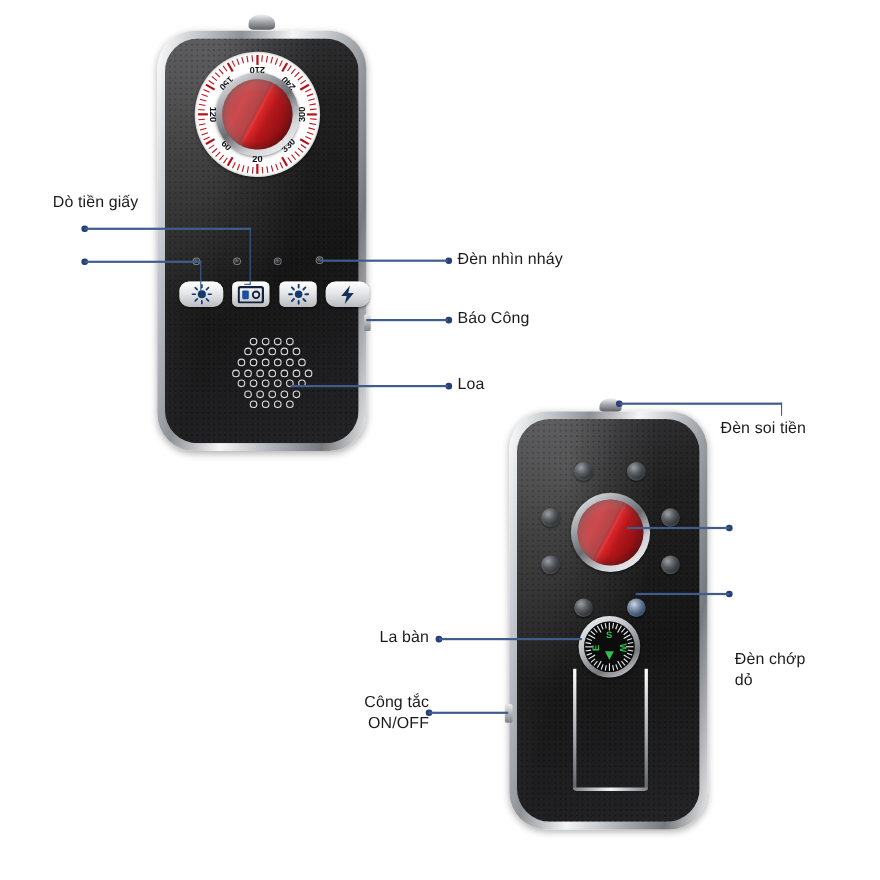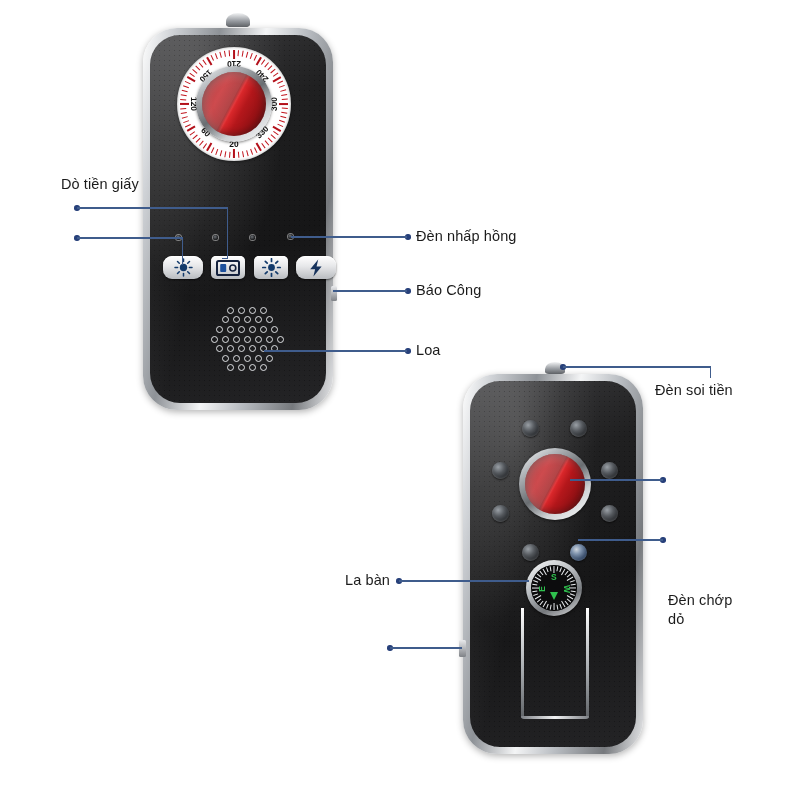--- a/index.html
+++ b/index.html
@@ -392,31 +392,31 @@
     <div class="cletter" style="left:37px;top:24px;transform:rotate(90deg);">W</div>
     <div class="carrow" style="left:23.5px;top:32px;"></div>
   </div>
 
   <div class="clipL" style="left:521px;top:608px;height:110px;"></div>
   <div class="clipR" style="left:586px;top:608px;height:110px;"></div>
   <div class="clipB" style="left:521px;top:716px;width:68px;"></div>
 
   <div class="swPart" style="left:459px;top:640px;width:7px;height:17px;"></div>
 
-  <div class="label" style="left:61px;top:175px;">Dò tiền giấy</div>
+  <div class="label" style="left:48px;top:175px;">Dò tiền giấy</div>
   <div class="dot" style="left:74px;top:205px;"></div>
   <div class="lead h" style="left:77px;top:207.3px;width:151px;"></div>
   <div class="lead v" style="left:227px;top:207.3px;height:52px;"></div>
   <div class="lead h" style="left:222px;top:258px;width:6px;"></div>
 
   <div class="dot" style="left:74px;top:235px;"></div>
   <div class="lead h" style="left:77px;top:237.3px;width:106px;"></div>
   <div class="lead v" style="left:182px;top:237.3px;height:28px;"></div>
 
-  <div class="label" style="left:416px;top:227px;">Đèn nhấp hồng</div>
+  <div class="label" style="left:416px;top:227px;">Đèn nhìn nháy</div>
   <div class="dot" style="left:405px;top:234px;"></div>
   <div class="lead h" style="left:291px;top:236.3px;width:116px;"></div>
   <div class="lead v" style="left:291px;top:236.3px;height:0px;"></div>
 
   <div class="label" style="left:416px;top:281px;">Báo Công</div>
   <div class="dot" style="left:405px;top:288px;"></div>
   <div class="lead h" style="left:333px;top:290.3px;width:74px;"></div>
 
   <div class="label" style="left:416px;top:341px;">Loa</div>
   <div class="dot" style="left:405px;top:348px;"></div>
@@ -432,16 +432,18 @@
 
   <div class="label" style="left:668px;top:543px;margin-top:48px;">Đèn chớp
 dỏ</div>
   <div class="dot" style="left:660px;top:537px;"></div>
   <div class="lead h" style="left:578px;top:539.3px;width:85px;"></div>
 
   <div class="label r" style="left:310px;top:571px;width:80px;">La bàn</div>
   <div class="dot" style="left:396px;top:578px;"></div>
   <div class="lead h" style="left:399px;top:580.3px;width:130px;"></div>
 
+  <div class="label r" style="left:300px;top:630px;width:90px;">Công tắc
+ON/OFF</div>
   <div class="dot" style="left:387px;top:645px;"></div>
   <div class="lead h" style="left:390px;top:647.3px;width:72px;"></div>
 
 </div>
 
 </body></html>

